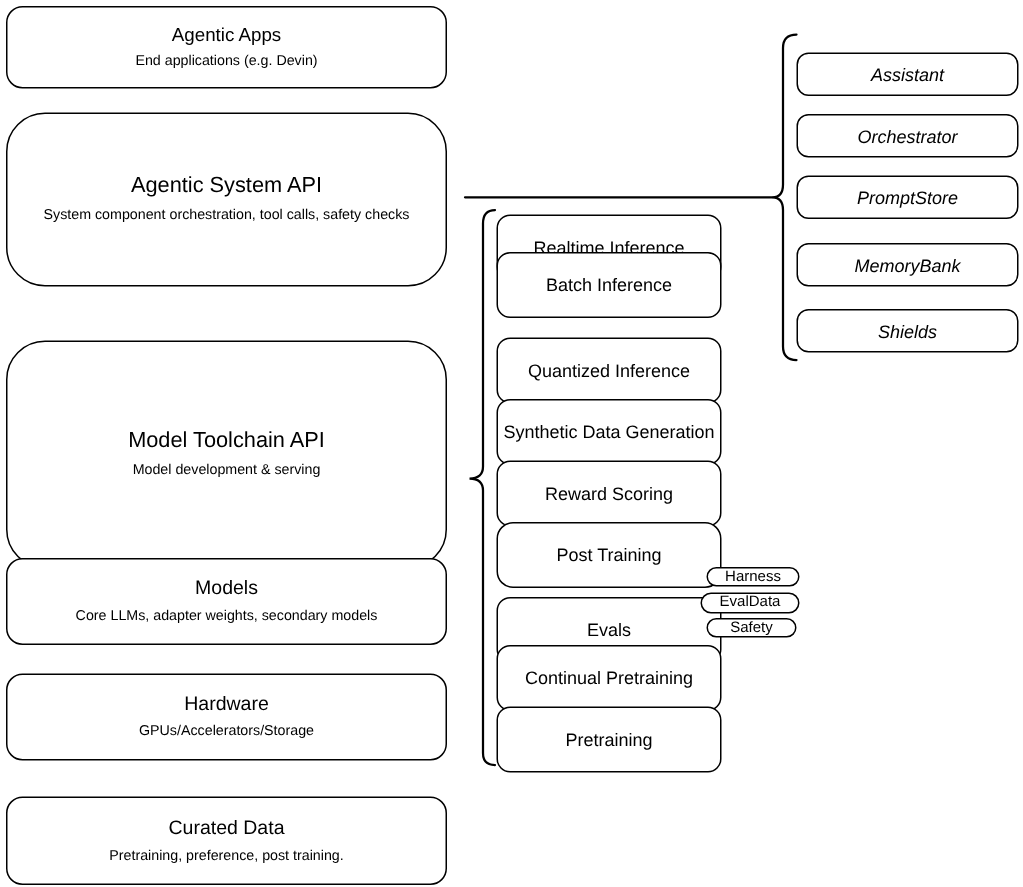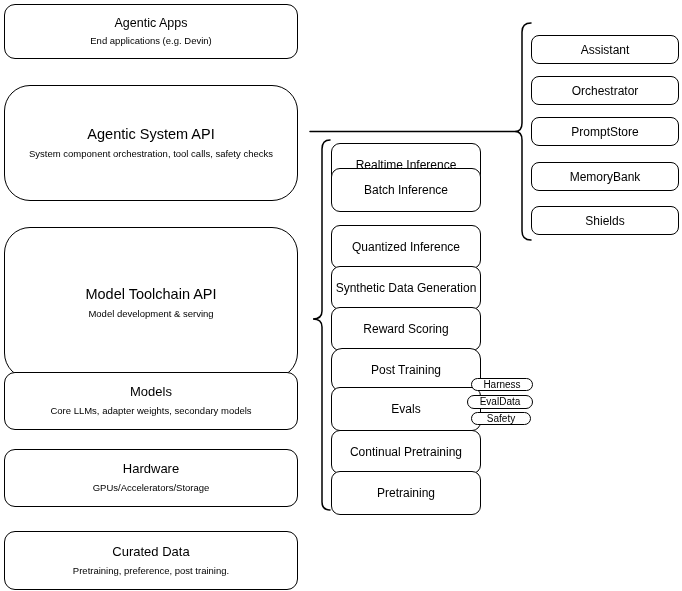--- a/index.html
+++ b/index.html
@@ -60,20 +60,21 @@
     height: 44px;
     border-radius: 9px;
     font-size: 12px;
   }
   .right-box {
     left: 531px;
     width: 148px;
     height: 29px;
     border-radius: 8px;
     font-size: 12px;
+    font-style: italic;
   }
   .pill {
     position: absolute;
     box-sizing: border-box;
     background: var(--bg);
     border: 1.3px solid var(--stroke);
     border-radius: 8px;
     font-size: 10px;
     line-height: 1;
     display: flex;
@@ -91,21 +92,21 @@
     <path d="M310,131.5 L515,131.5" fill="none" stroke="var(--stroke)" stroke-width="1.5" stroke-linecap="round"></path>
     <path d="M531,23 Q522,23 522,32 L522,123 Q522,131.5 515,131.5 Q522,131.5 522,140 L522,231 Q522,240 531,240" fill="none" stroke="var(--stroke)" stroke-width="1.5" stroke-linecap="round"></path>
     <path d="M330,140 Q322,140 322,149 L322,311 Q322,319 313,319 Q322,319 322,327 L322,502 Q322,510 330,510" fill="none" stroke="var(--stroke)" stroke-width="1.5" stroke-linecap="round"></path>
   </svg>
 
   <div class="box left-box r-small" style="top:4px; height:55px;">
     <span class="title-sm">Agentic Apps</span>
     <span class="subtitle">End applications (e.g. Devin)</span>
   </div>
 
-  <div class="box left-box r-big" style="top:85px; height:116px;">
+  <div class="box left-box r-big" style="top:75px; height:116px;">
     <span class="title-lg">Agentic System API</span>
     <span class="subtitle">System component orchestration, tool calls, safety checks</span>
   </div>
 
   <div class="box left-box r-big" style="top:227px; height:152px;">
     <span class="title-lg">Model Toolchain API</span>
     <span class="subtitle">Model development &amp; serving</span>
   </div>
 
   <div class="box left-box r-small" style="top:372px; height:58px;">
@@ -134,21 +135,21 @@
   </div>
   <div class="box mid-box" style="top:266px;">
     <span>Synthetic Data Generation</span>
   </div>
   <div class="box mid-box" style="top:307px;">
     <span>Reward Scoring</span>
   </div>
   <div class="box mid-box" style="top:348px;border-radius:11px;">
     <span>Post Training</span>
   </div>
-  <div class="box mid-box" style="top:387px;">
+  <div class="box mid-box" style="top:398px;">
     <span>Evals</span>
   </div>
   <div class="box mid-box" style="top:430px;">
     <span>Continual Pretraining</span>
   </div>
   <div class="box mid-box" style="top:471px;">
     <span>Pretraining</span>
   </div>
 
   <div class="pill" style="left:471px; top:378px; width:62px; height:13px;">

